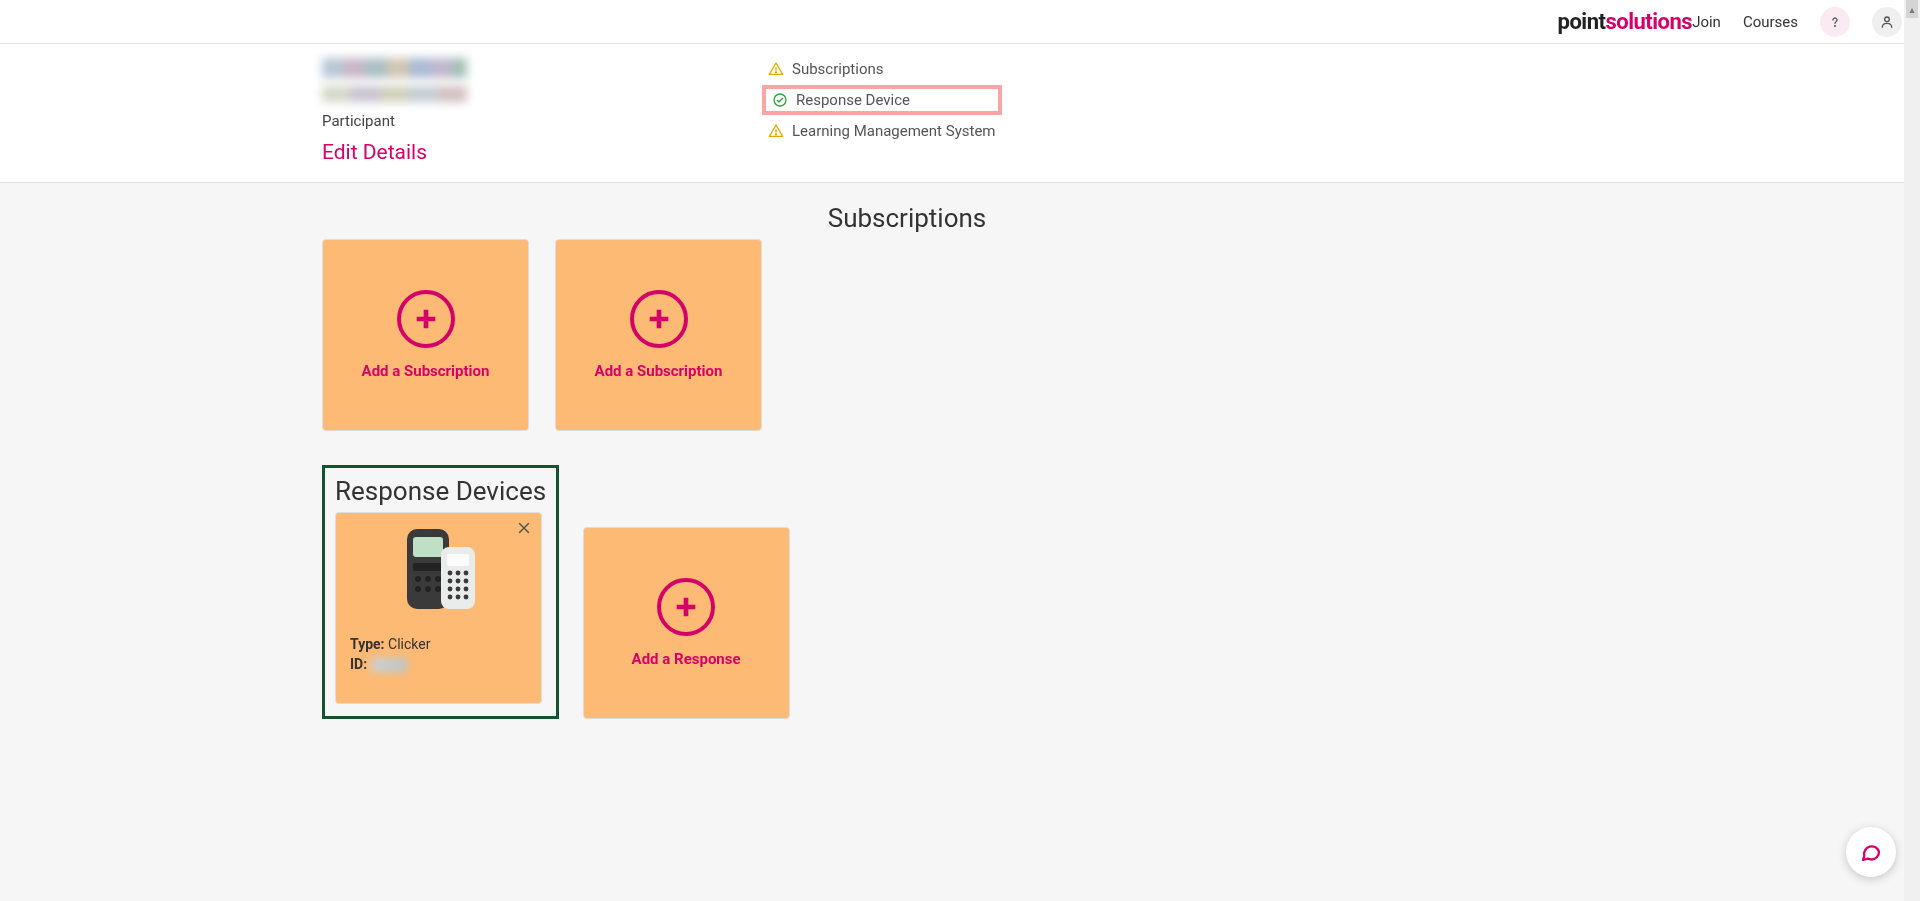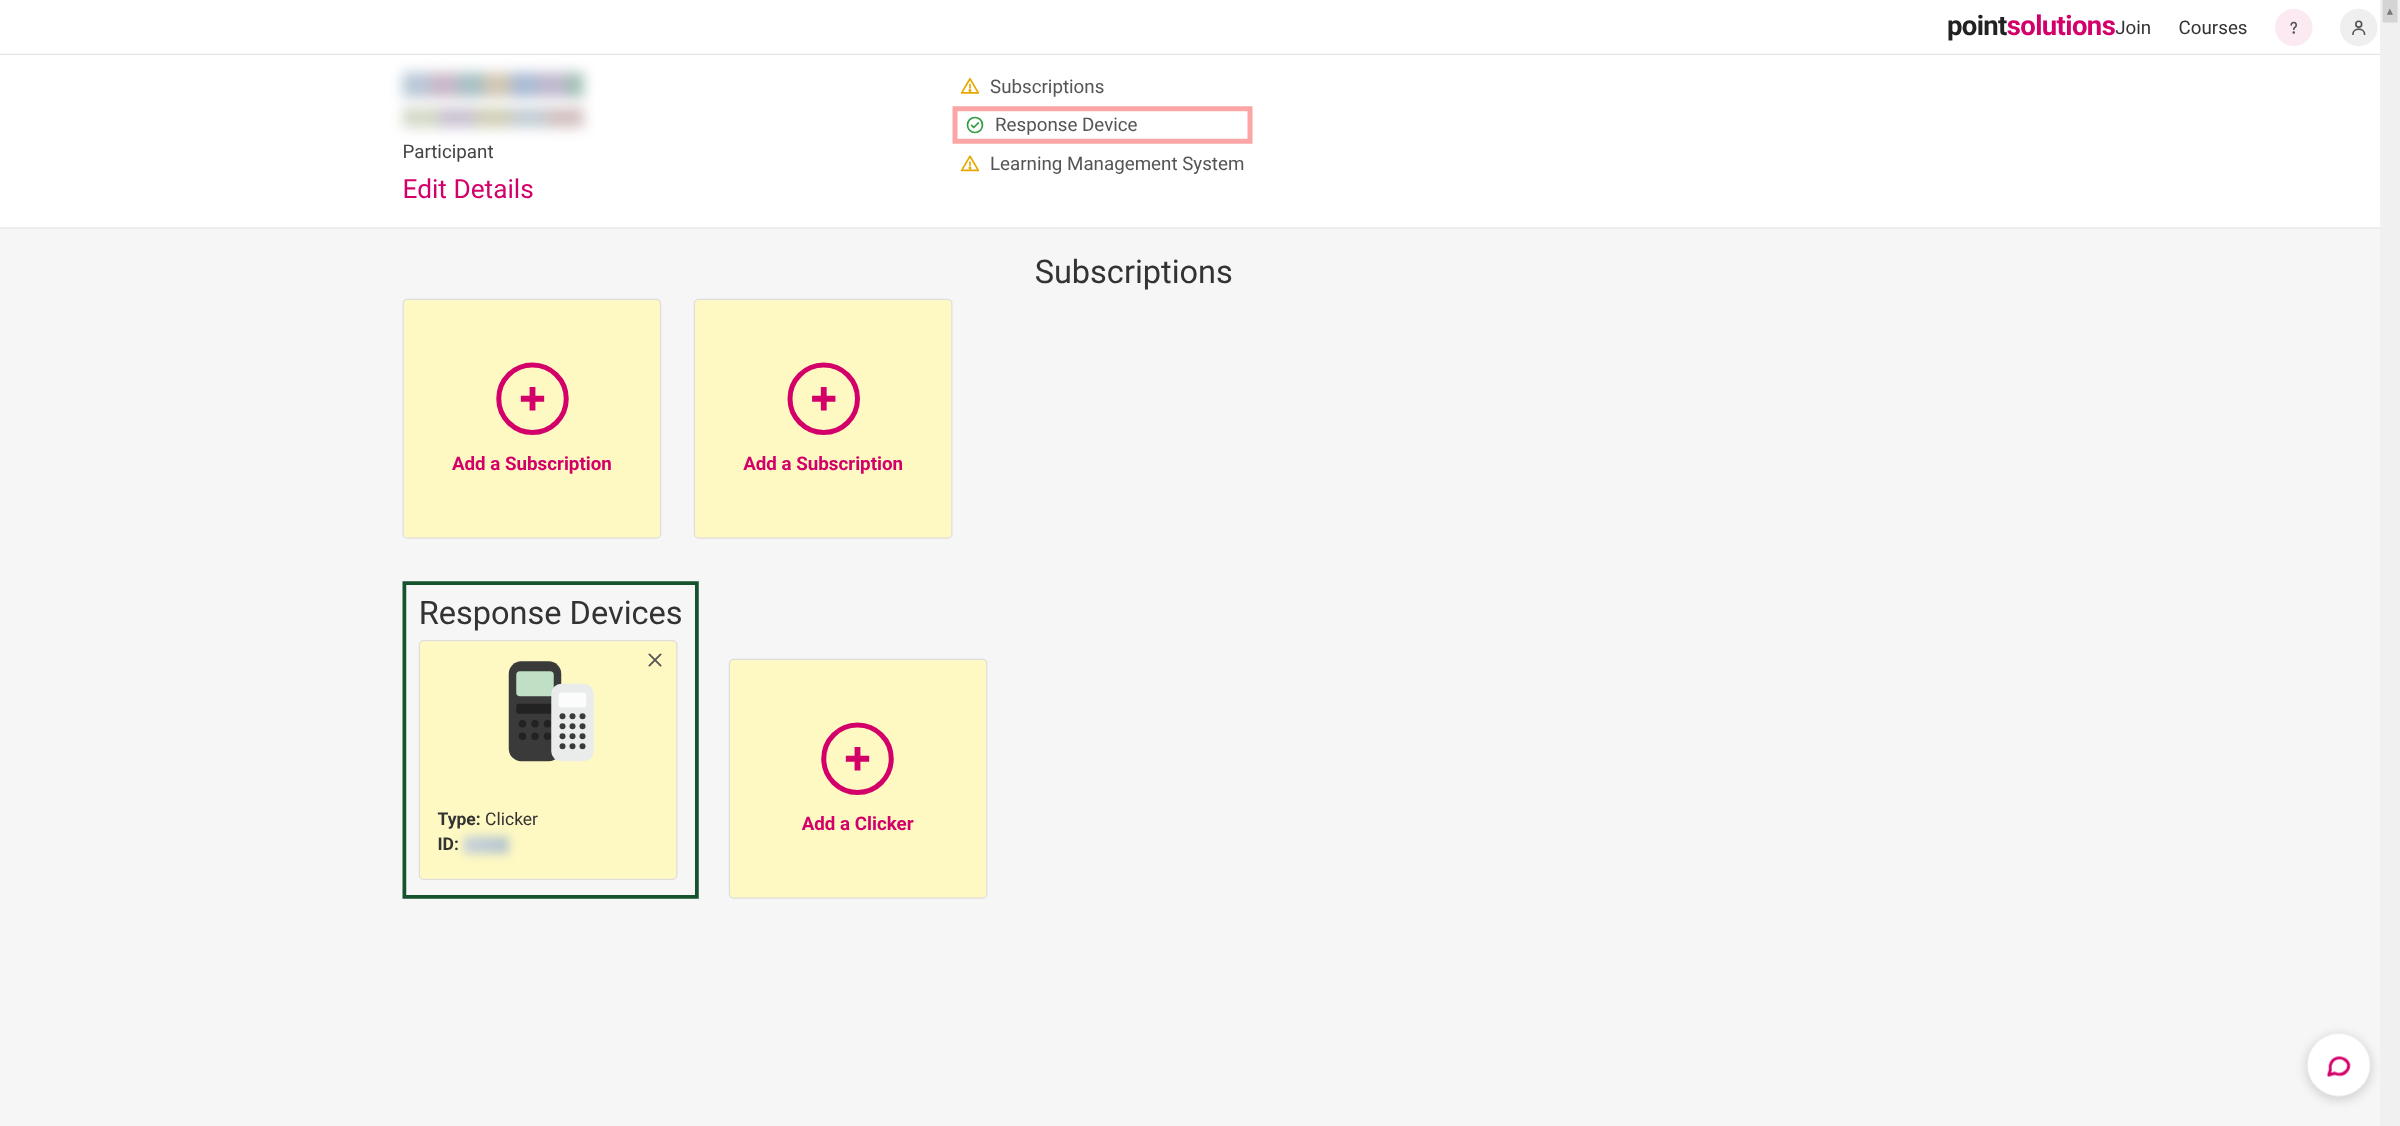--- a/index.html
+++ b/index.html
@@ -88,21 +88,21 @@
       font-size: 26px;
       font-weight: 400;
       color: #333;
       margin-bottom: 6px;
       text-align: center;
     }
     .section-desc { color: #444; font-size: 15px; margin-bottom: 16px; }
     .cards-row { display: flex; gap: 26px; margin-bottom: 34px; }
     .card {
       width: 207px; height: 192px;
-      background: #fef9c3;
+      background: #fdba74;
       border: 1px solid #ddd;
       border-radius: 4px;
       display: flex;
       flex-direction: column;
       align-items: center;
       justify-content: center;
       position: relative;
       cursor: pointer;
     }
     .card.nocursor { cursor: default; }
@@ -125,21 +125,21 @@
       position:absolute; top:6px; right:8px;
       width:18px; height:18px;
       cursor:pointer;
       color:#666;
     }
     .device-img-wrap {
       width:100%;
       display:flex; justify-content:center;
       margin-bottom:20px;
     }
-    .device-meta { font-size:14px; color:#333; line-height:1.4;margin-top:12px; }
+    .device-meta { font-size:14px; color:#333; line-height:1.4; }
     .device-meta .lbl { font-weight:700; }
     .blur-id {
       display:inline-block; width:36px; height:14px;
       filter: blur(4px);
       background: linear-gradient(90deg,#c9d2da,#b7c6ce);
       vertical-align: middle;
     }
     
     .highlight-box {
       border: 3px solid #14532d;
@@ -306,21 +306,21 @@
       </div>
     </div>
 
     
     <div class="card" style="display:inline-flex; vertical-align:bottom; margin-left:20px; position:relative; top:0;">
       <div class="plus-circle">
         <svg viewBox="0 0 24 24">
             <path d="M12 4v16M4 12h16"></path>
           </svg>
       </div>
-      <div class="card-label">Add a Clicker</div>
+      <div class="card-label">Add a Response</div>
     </div>
 
   </div>
 </div>
 
 <div class="chat-fab">
   <svg viewBox="0 0 24 24" fill="none" stroke="#d4006a" stroke-width="2.3" stroke-linecap="round" stroke-linejoin="round">
     <path d="M20 12a7.5 7.5 0 0 1-7.5 7.5c-1.3 0-2.6-.3-3.7-.9L4 20l1.3-4.2A7.5 7.5 0 1 1 20 12z"></path>
   </svg>
 </div>

